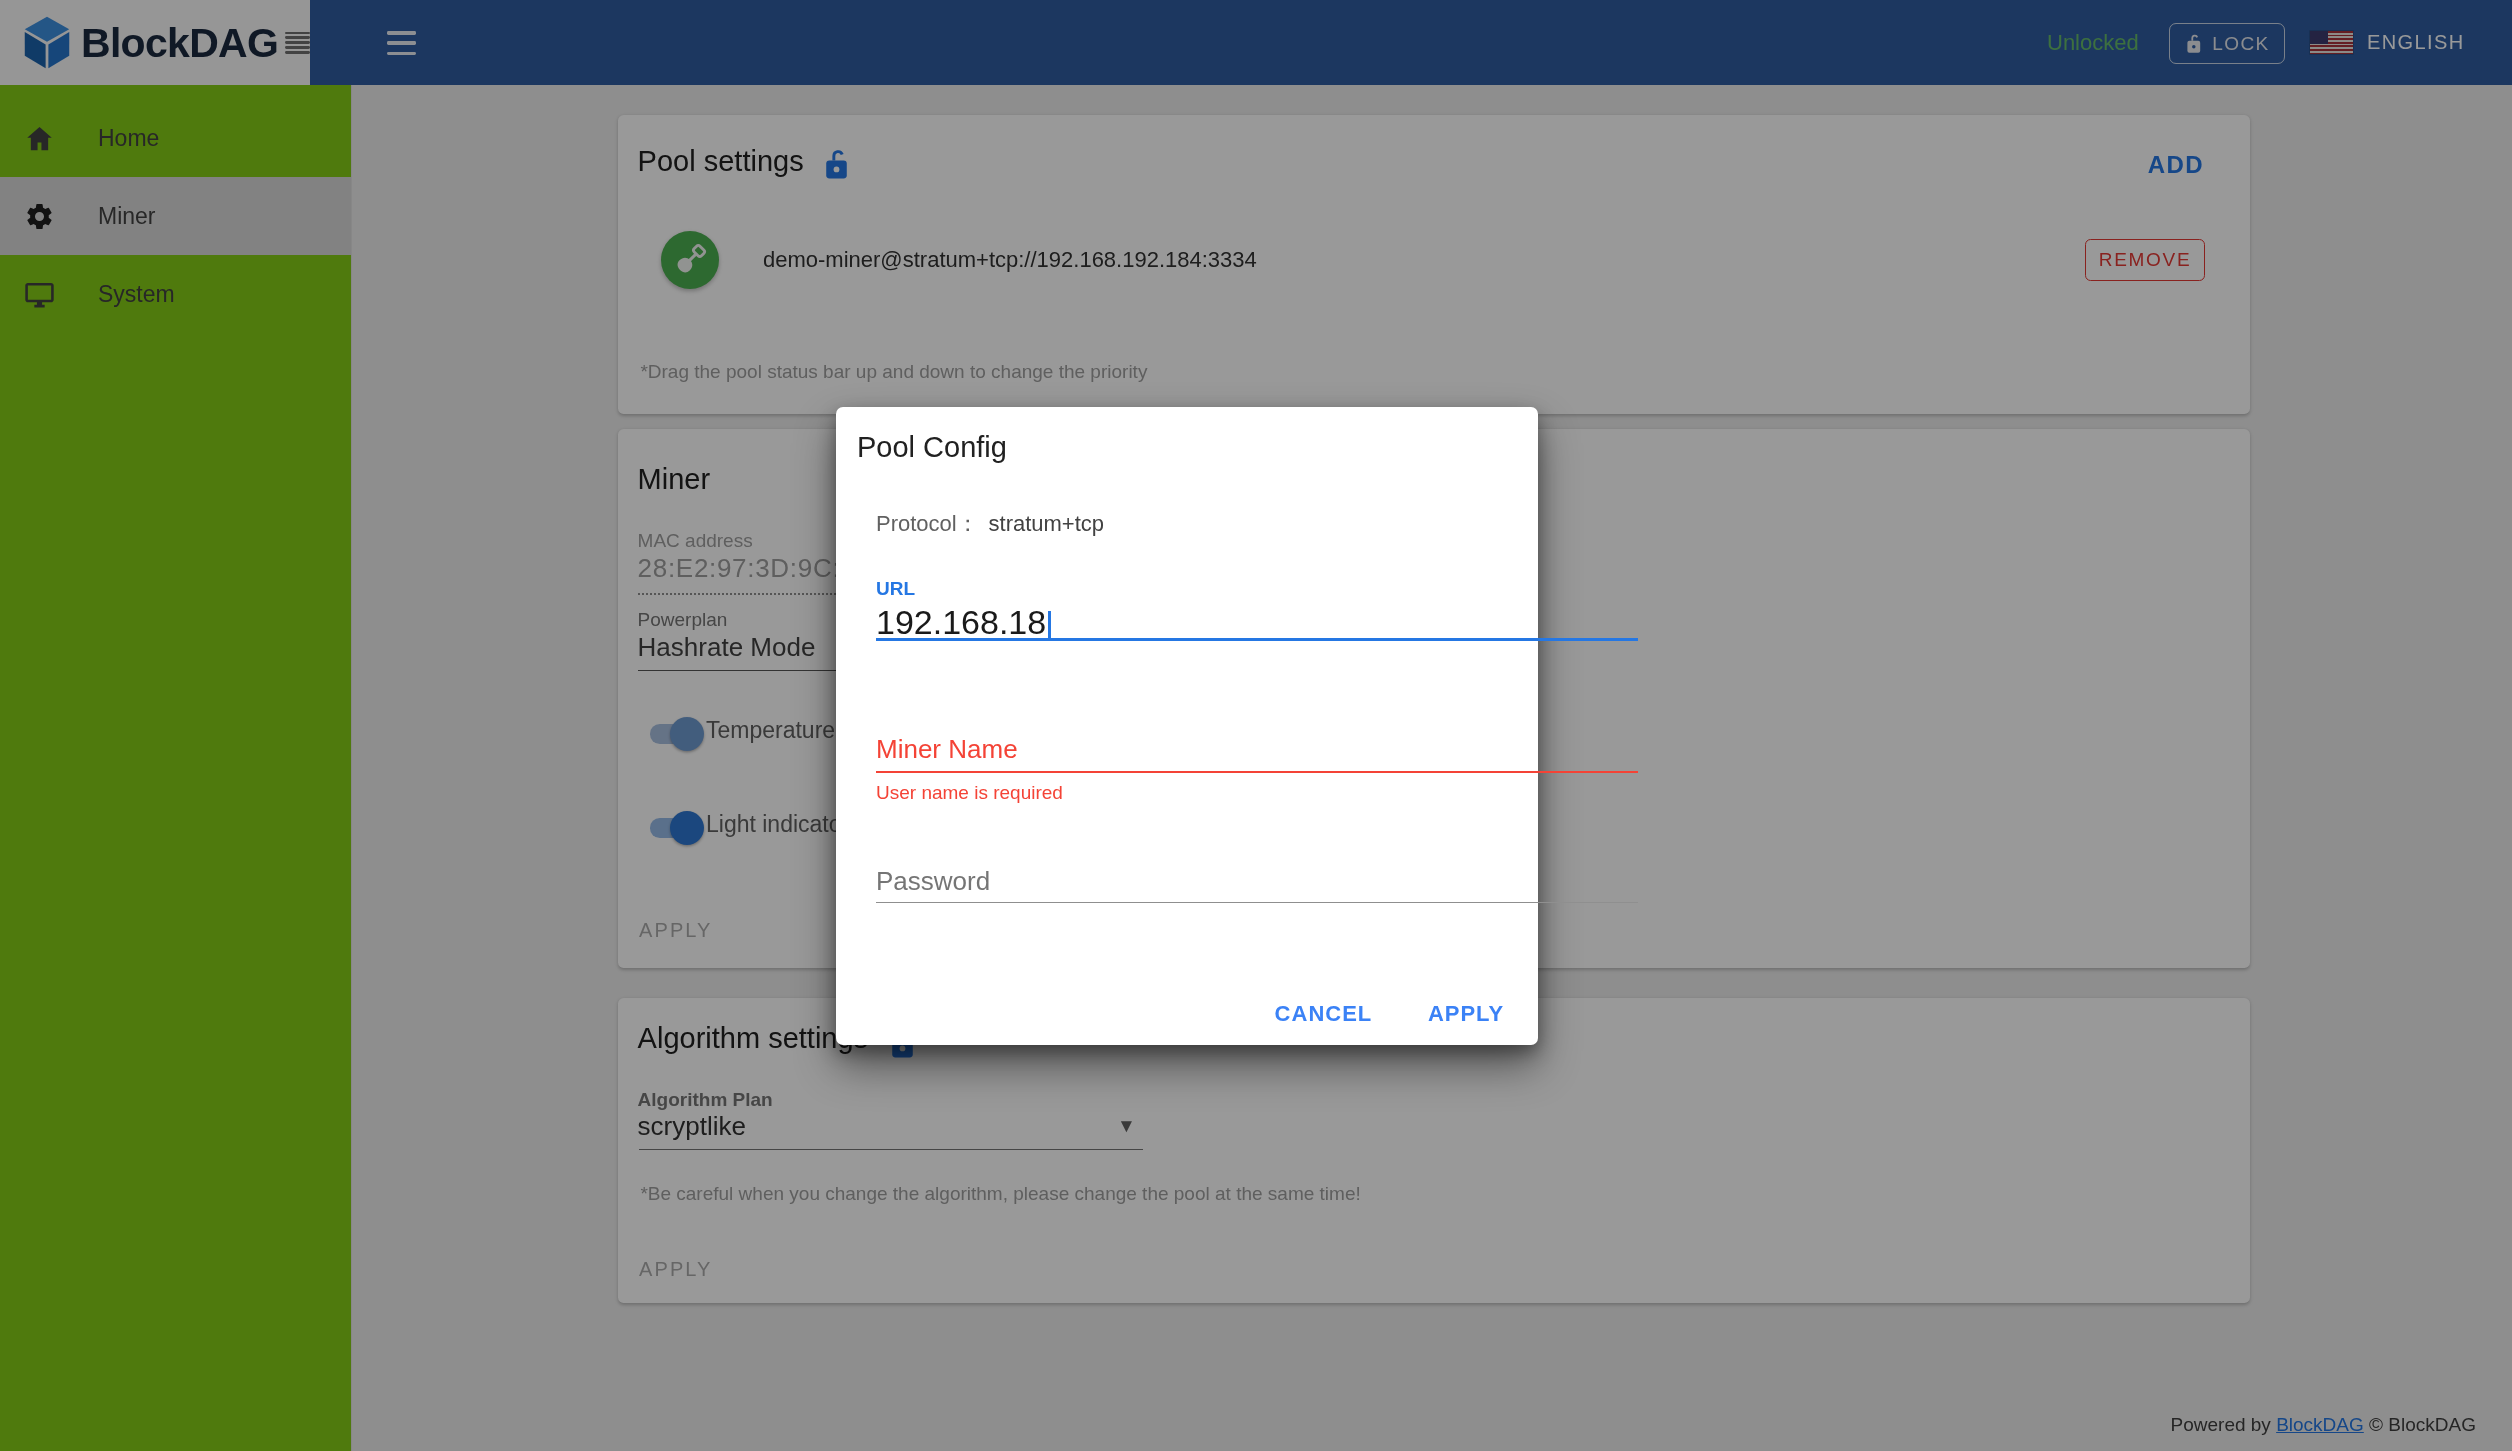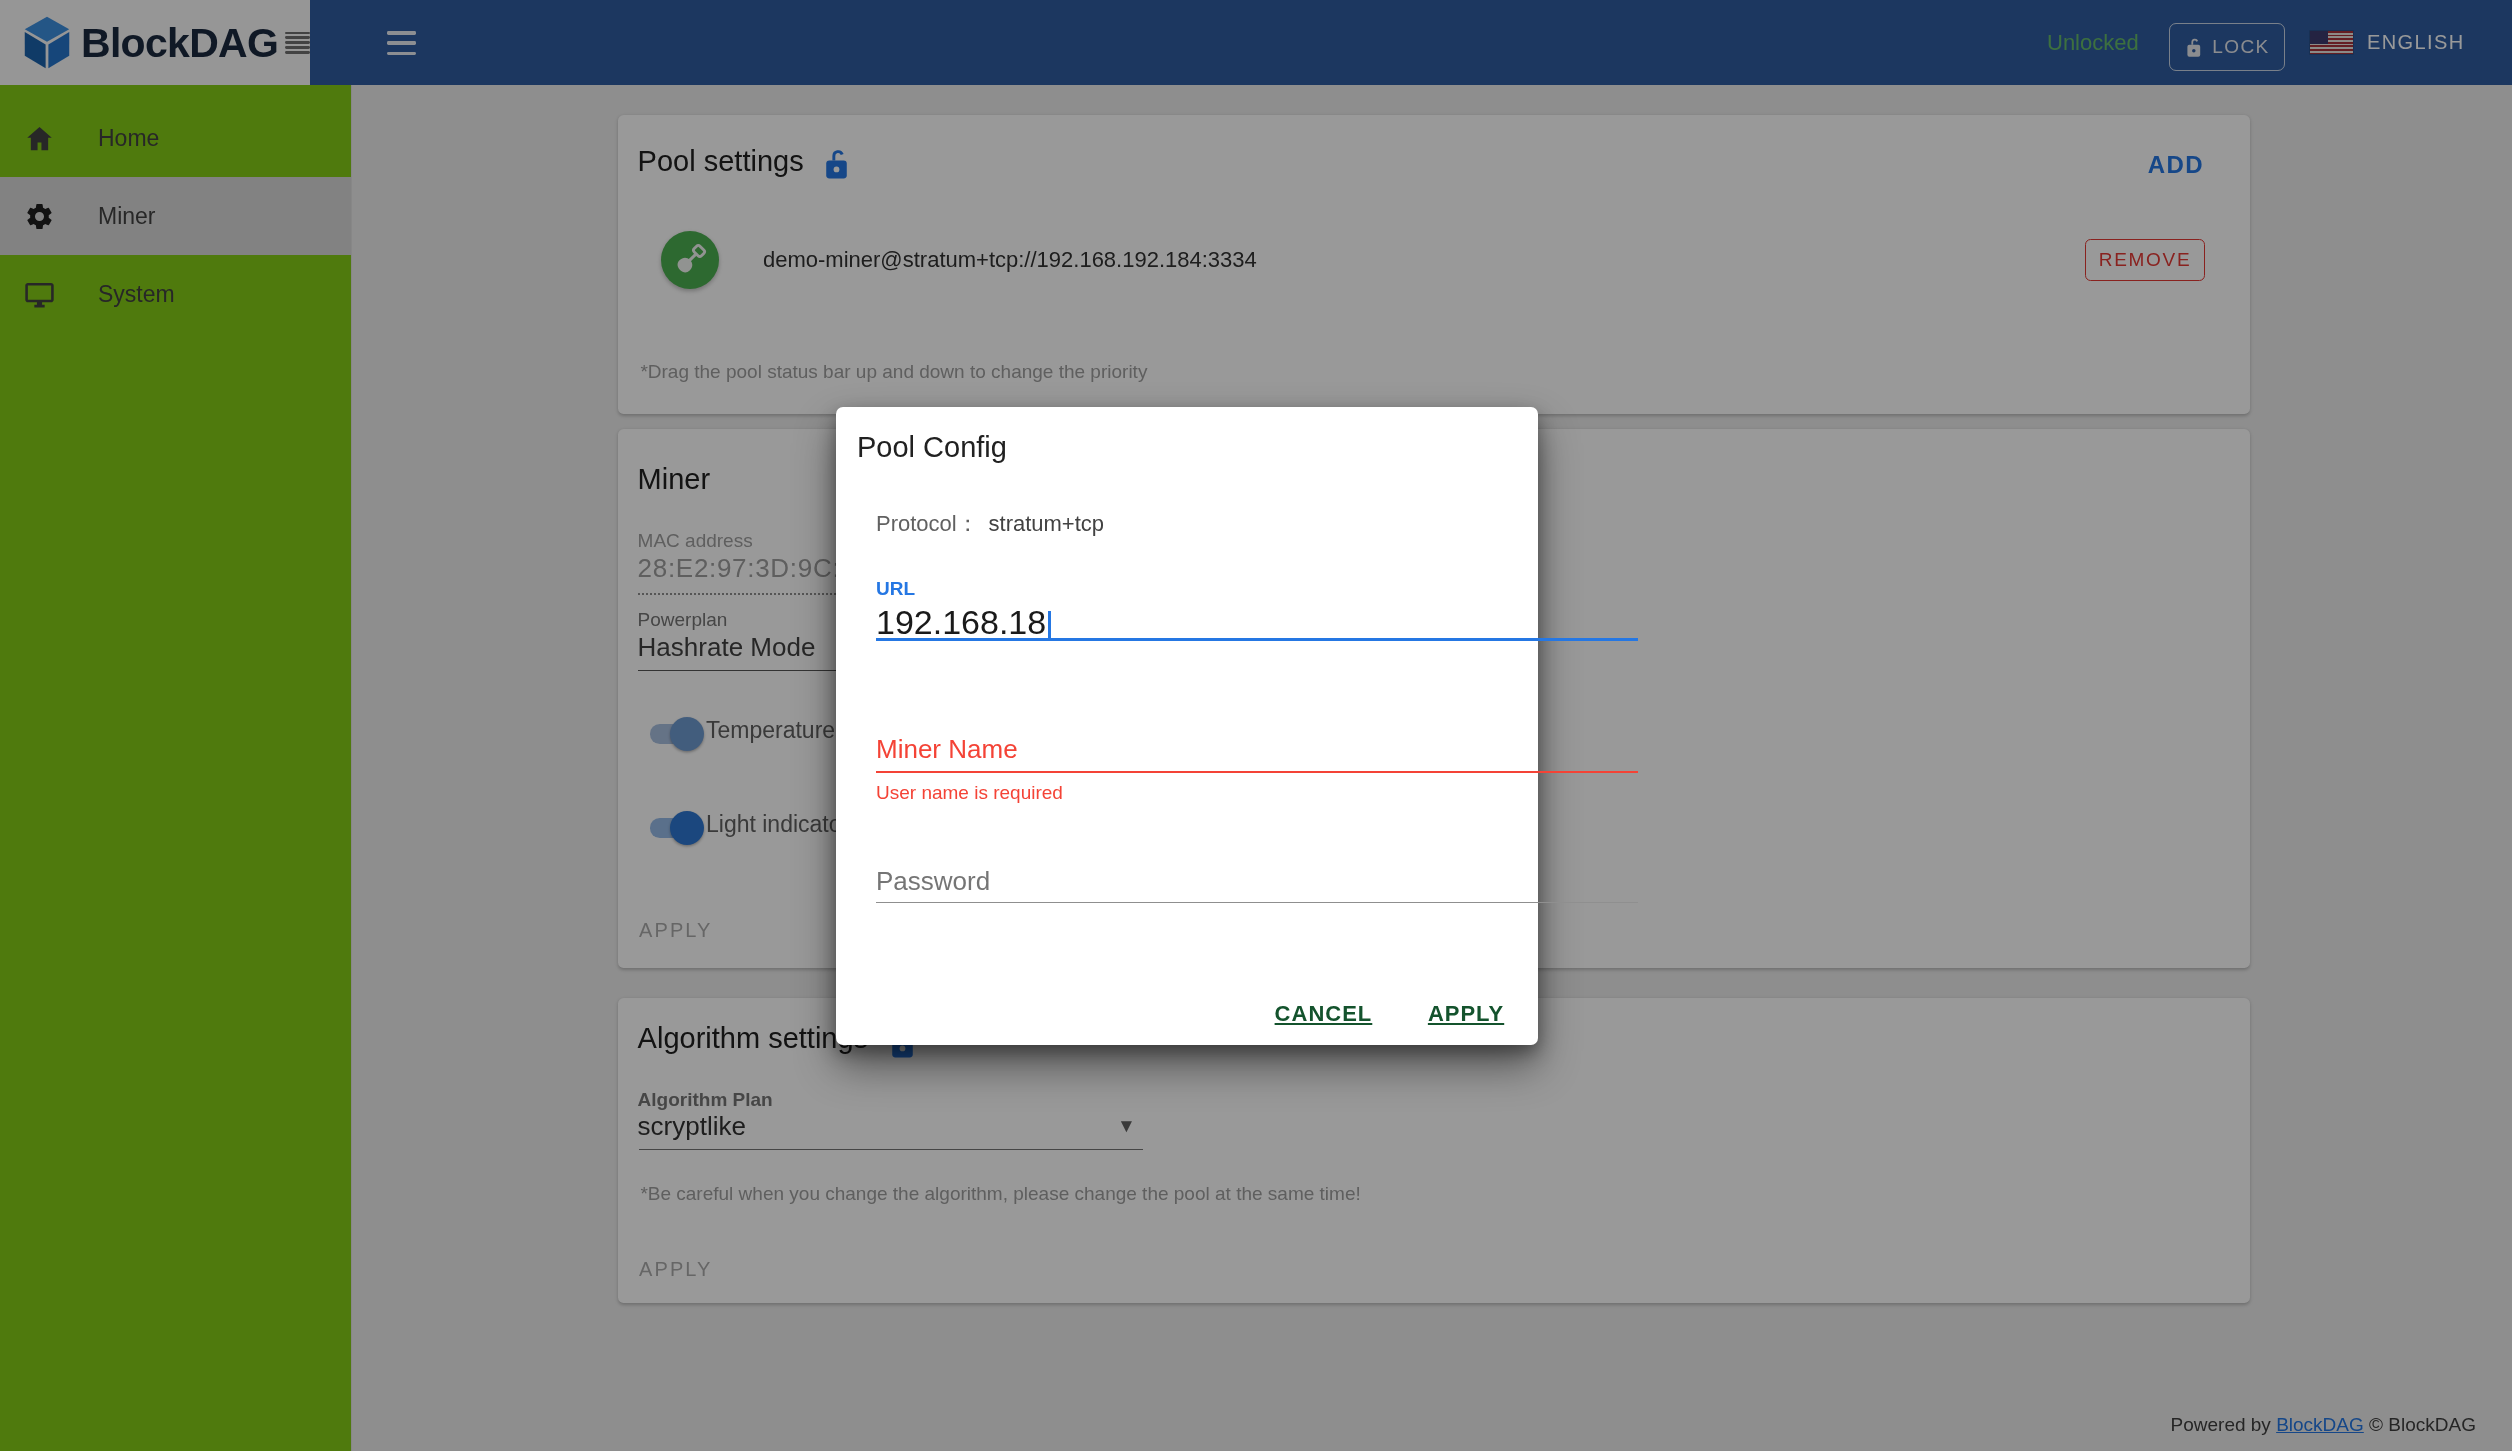--- a/index.html
+++ b/index.html
@@ -9,21 +9,21 @@
   
   .logo-strip{position:absolute;left:0;top:0;width:310px;height:85px;background:#fafafa;z-index:5;}
   .cube{position:absolute;left:22.4px;top:15.4px;}
   .logo-text{position:absolute;left:81px;top:17px;font-size:41px;font-weight:bold;color:#1c2a40;letter-spacing:-0.7px;line-height:52px;}
   .fold-icon{position:absolute;left:285px;top:31.5px;width:25px;height:22.4px;display:flex;flex-direction:column;justify-content:space-between;cursor:pointer;}
   .fold-icon span{display:block;height:2.8px;background:#707070;border-radius:1.4px;}
   .topbar{position:absolute;left:310px;top:0;width:2202px;height:85px;background:#2f5da1;z-index:5;}
   .hamburger{position:absolute;left:77px;top:31px;width:29px;height:24px;display:flex;flex-direction:column;justify-content:space-between;cursor:pointer;}
   .hamburger span{display:block;height:3.5px;background:#e9edf4;border-radius:1.4px;}
   .unlocked{position:absolute;left:1737px;top:0;height:85px;line-height:85px;font-size:22px;color:#66bb6a;}
-  .lock-btn{position:absolute;left:1859px;top:23px;width:116px;height:48px;border:1.4px solid rgba(255,255,255,0.75);border-radius:7px;display:flex;align-items:center;justify-content:center;gap:8.4px;color:#e8e9ee;font-size:19px;letter-spacing:1.4px;cursor:pointer;box-sizing:border-box;}
+  .lock-btn{position:absolute;left:1859px;top:23px;width:116px;height:41px;border:1.4px solid rgba(255,255,255,0.75);border-radius:7px;display:flex;align-items:center;justify-content:center;gap:8.4px;color:#e8e9ee;font-size:19px;letter-spacing:1.4px;cursor:pointer;box-sizing:border-box;}
   .lang{position:absolute;left:2000px;top:0;height:85px;display:flex;align-items:center;gap:14px;cursor:pointer;}
   .flag{position:relative;width:43px;height:23px;background:repeating-linear-gradient(180deg,#a8323b 0 1.8px,#e9e6e2 1.8px 3.6px);box-shadow:0 0 0 0.7px rgba(0,0,0,.2);}
   .flag:before{content:"";position:absolute;left:0;top:0;width:18px;height:12.6px;background:#3c3b6e;}
   .lang-label{color:#ffffff;font-size:20px;letter-spacing:1.4px;}
 
   
   .sidebar{position:absolute;left:0;top:85px;width:352px;height:1367px;background:#84cc16;border-right:0.7px solid #e2e2e2;padding-top:14px;box-sizing:border-box;z-index:4;}
   .nav-item{position:relative;height:78px;display:flex;align-items:center;cursor:pointer;}
   .nav-item.active{background:#d9d9d9;}
   .nav-icon{position:absolute;left:24px;width:31px;height:31px;}
@@ -76,21 +76,21 @@
   .field-label-blue{position:absolute;left:40px;top:171px;font-size:19px;color:#2577e3;font-weight:bold;}
   .field-value{position:absolute;left:40px;top:196px;font-size:34px;color:#1a1a1a;}
   .caret{display:inline-block;width:2.8px;height:28px;background:#2577e3;vertical-align:-4.9px;margin-left:2.1px;}
   .line-blue{position:absolute;left:40px;top:231px;width:762px;height:2.8px;background:#2577e3;}
   .field-label-red{position:absolute;left:40px;top:327px;font-size:26px;color:#f44336;cursor:text;}
   .line-red{position:absolute;left:40px;top:364px;width:762px;height:2.1px;background:#f44336;}
   .error-text{position:absolute;left:40px;top:375px;font-size:19px;color:#f44336;}
   .field-label-gray{position:absolute;left:40px;top:459px;font-size:26px;color:#757575;cursor:text;}
   .line-gray{position:absolute;left:40px;top:495px;width:762px;height:1.4px;background:#8f8f8f;}
   .modal-actions{position:absolute;right:24px;top:587px;display:flex;gap:36px;}
-  .modal-btn{font-size:22px;color:#14532d;font-weight:bold;letter-spacing:1px;padding:7px 9.8px;cursor:pointer;text-decoration:underline;}
+  .modal-btn{font-size:22px;color:#3b82f6;font-weight:bold;letter-spacing:1px;padding:7px 9.8px;cursor:pointer;}
 </style>
 </head>
 <body>
 
 <div id="screen">
 
   <div class="logo-strip">
     <svg class="cube" width="50" height="55" viewBox="0 0 36 39">
       <polygon points="18,1 34,10 18,19 2,10" fill="#3d8fe0"></polygon>
       <polygon points="2,12 17,21 17,38 2,29" fill="#1c63ac"></polygon>

